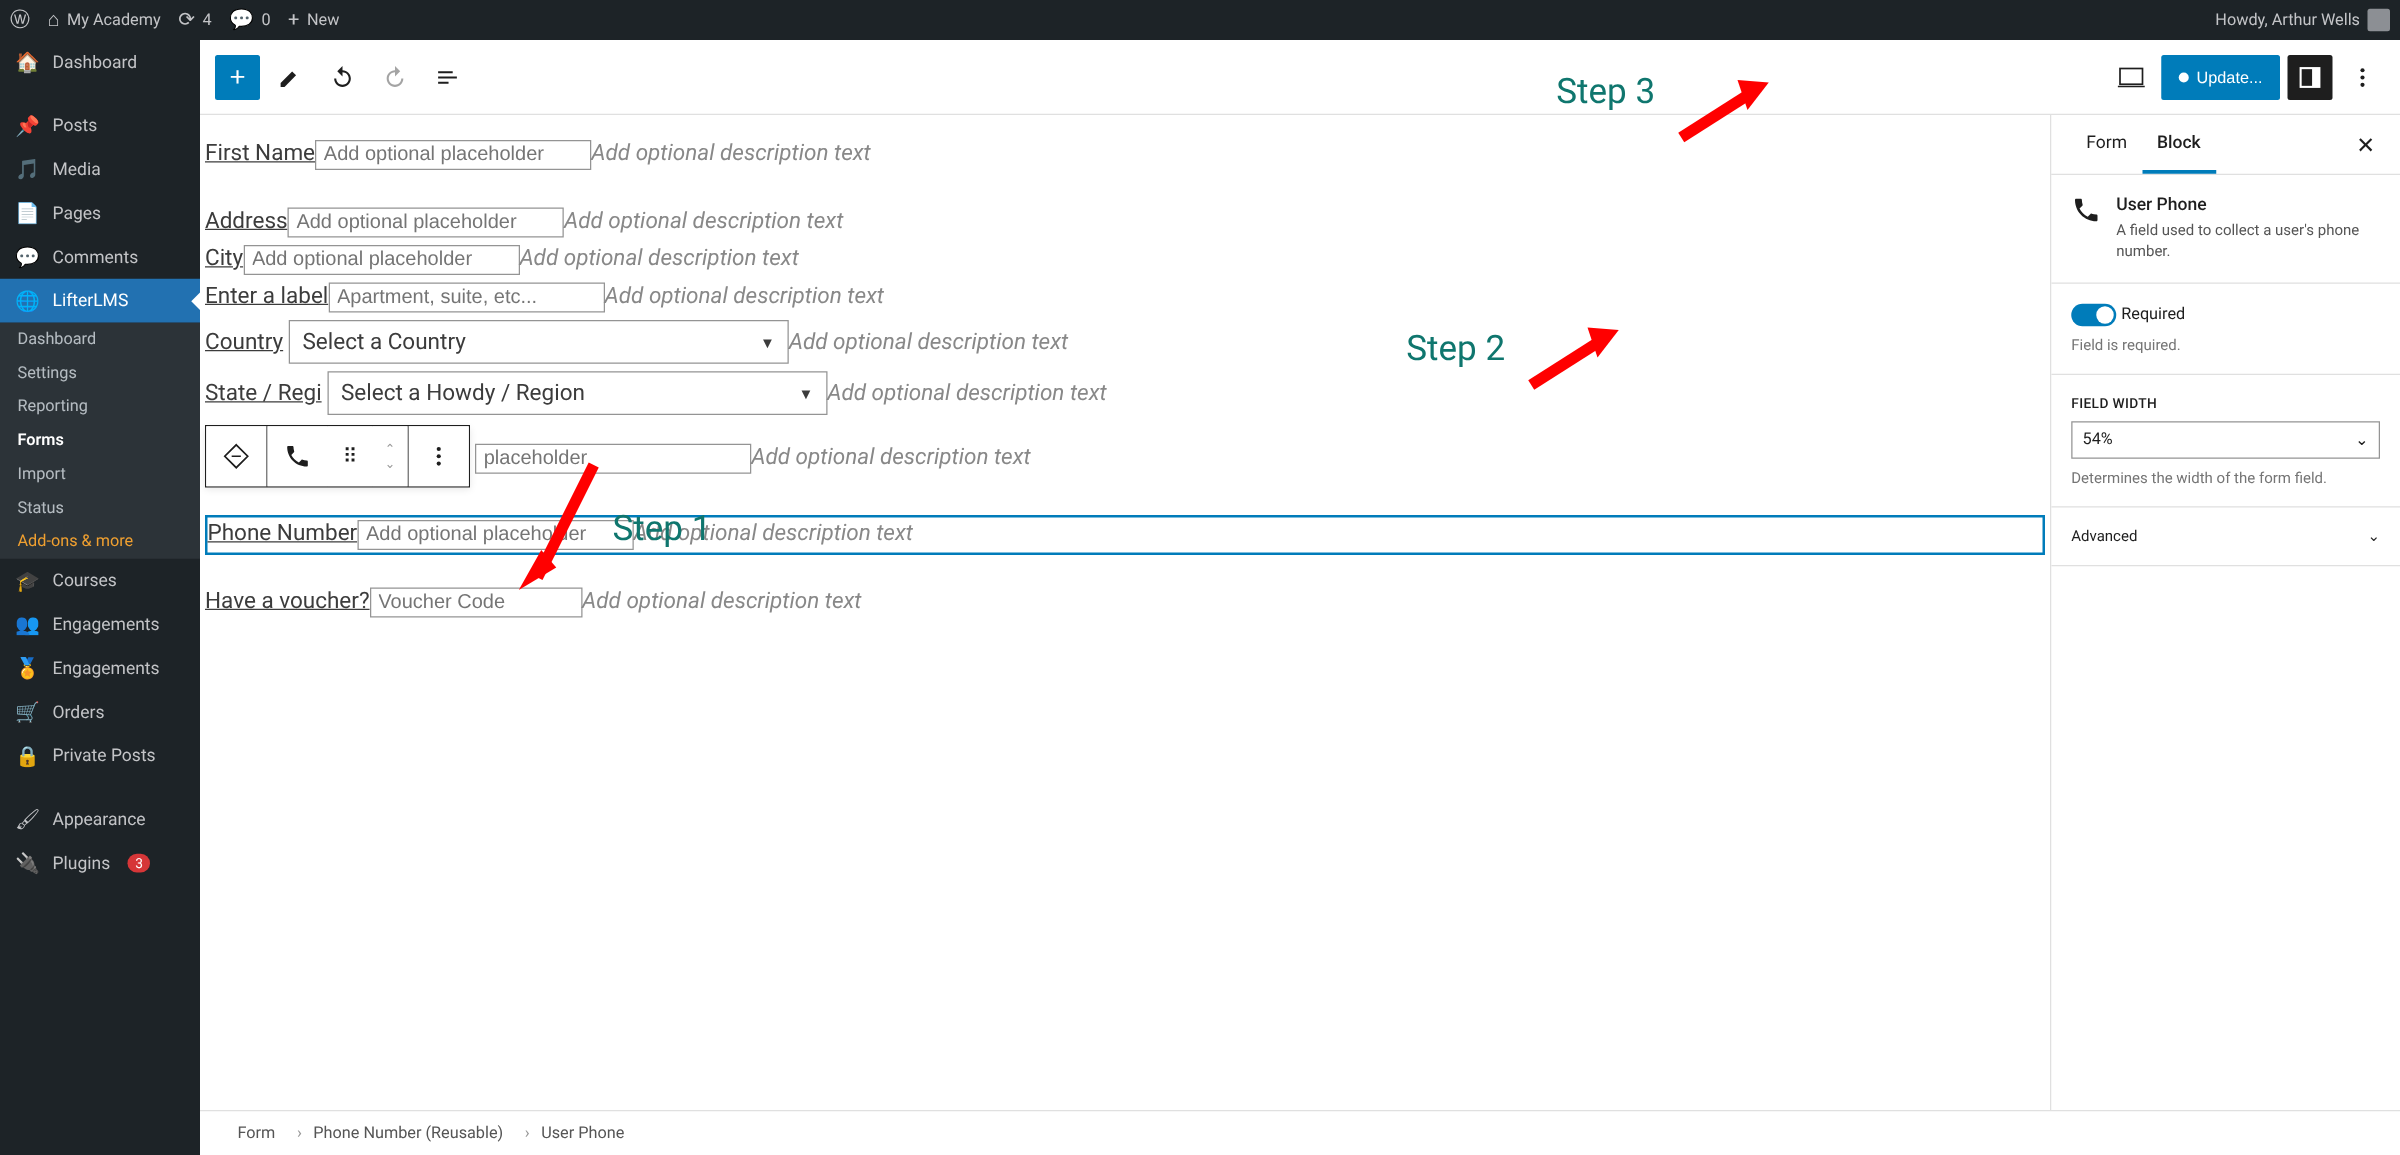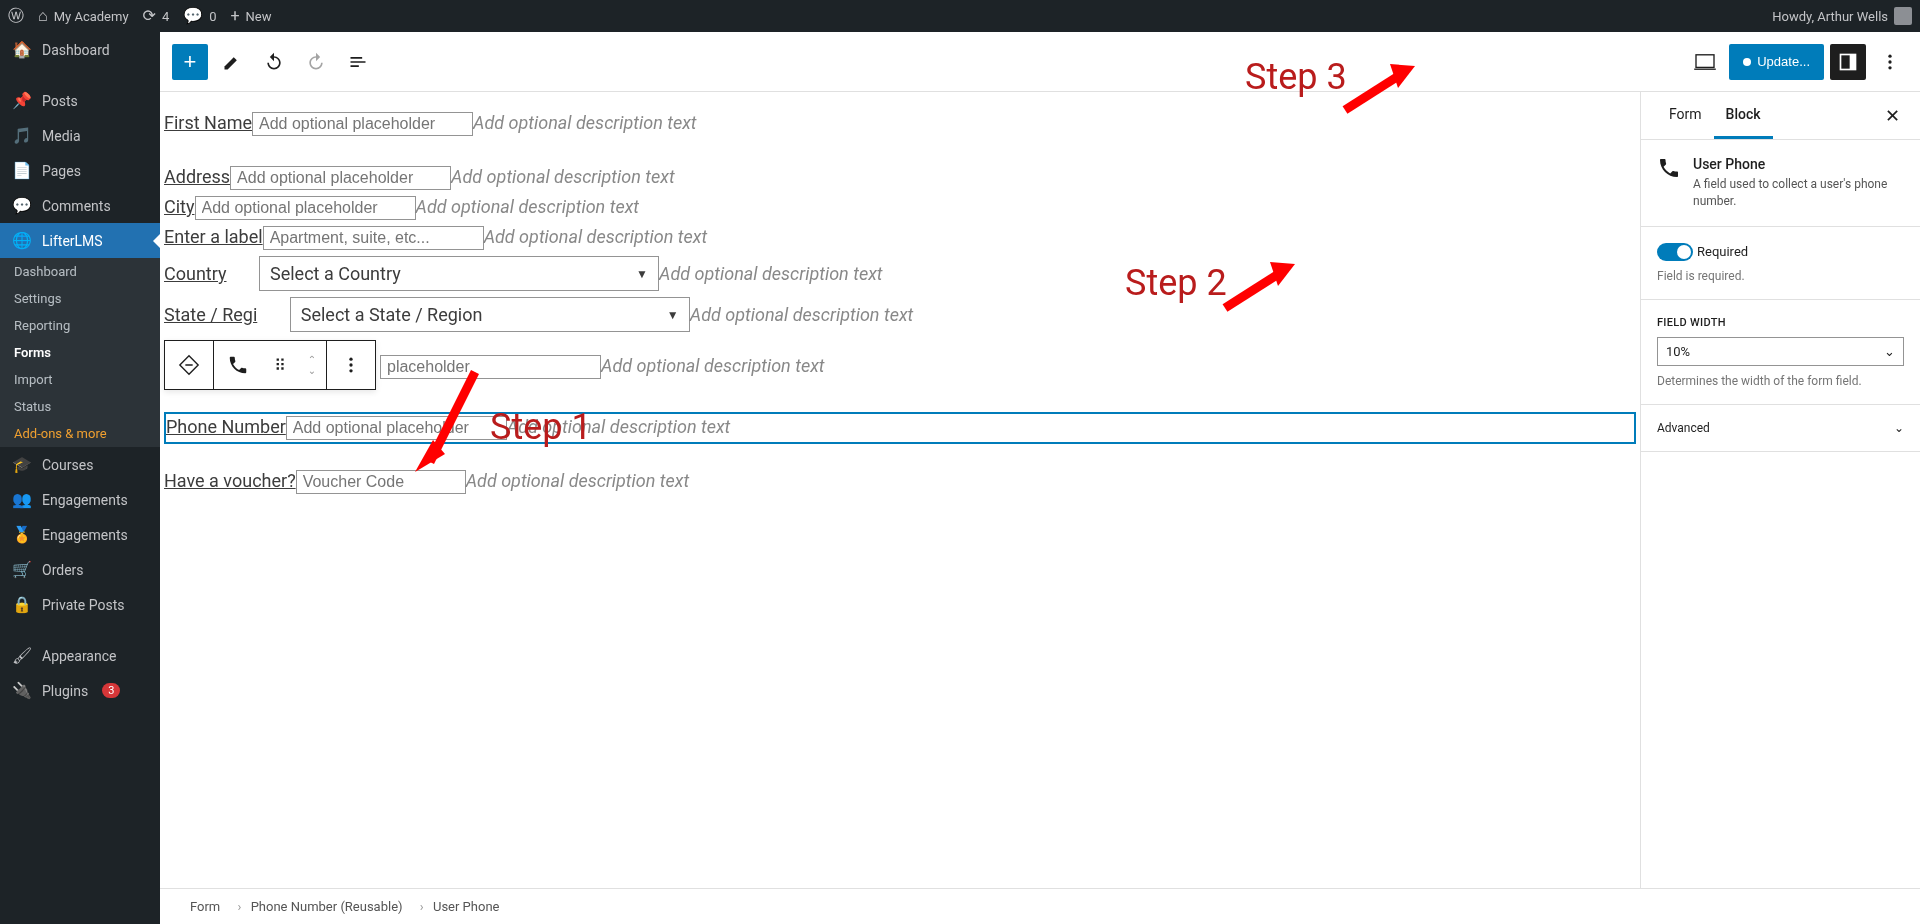--- a/index.html
+++ b/index.html
@@ -36,21 +36,21 @@
 .dot { width: 8px; height: 8px; background: #fff; border-radius: 50%; }
 
 
 .editor-body { flex: 1; display: flex; overflow: hidden; }
 .editor-canvas { flex: 1; overflow-y: auto; padding: 18px 0 0 0; font-size: 18px; color: #3c3c3c; position: relative; }
 .form-row { padding: 2px 0 4px 4px; }
 .form-label { font-size: 18px; color: #3c3c3c; text-decoration: underline; }
 .placeholder-input { border: 1px solid #949494; padding: 2px 6px; font-size: 16px; color: #555; background: #fff; display: inline-block; }
 .desc-text { color: #888; font-style: italic; font-size: 18px; }
 .select-box { border: 1px solid #949494; padding: 6px 10px; font-size: 18px; display: inline-flex; align-items: center; justify-content: space-between; min-width: 400px; background: #fff; }
-.select-box.wide { min-width: 400px; margin-left: 28px; }
+.select-box.wide { min-width: 400px; }
 .chevron-down { font-size: 12px; }
 
 .block-toolbar { display: inline-flex; border: 1px solid #1e1e1e; background: #fff; margin: 4px 0 8px 4px; box-shadow: 0 2px 6px rgba(0,0,0,0.1); }
 .toolbar-group { display: flex; border-right: 1px solid #1e1e1e; }
 .toolbar-group:last-child { border-right: none; }
 .toolbar-btn { width: 48px; height: 48px; border: none; background: #fff; cursor: pointer; display: flex; align-items: center; justify-content: center; }
 .updown { display: flex; flex-direction: column; justify-content: center; align-items: center; font-size: 10px; color: #999; }
 
 .selected-block { border: 2px solid #007cba; margin: 0 4px 0 4px; padding: 2px 0; }
 
@@ -73,21 +73,21 @@
 .toggle-row { display: flex; align-items: center; gap: 4px; }
 .toggle { width: 36px; height: 18px; background: #007cba; border-radius: 9px; position: relative; cursor: pointer; }
 .toggle::after { content: ""; position: absolute; right: 2px; top: 2px; width: 14px; height: 14px; background: #fff; border-radius: 50%; }
 .toggle-label { font-size: 13px; }
 .help-text { font-size: 12px; color: #757575; margin-top: 8px; }
 .field-label { font-size: 11px; text-transform: uppercase; font-weight: 500; margin-bottom: 8px; color: #1e1e1e; letter-spacing: 0.3px; }
 .select-full { width: 100%; border: 1px solid #949494; padding: 6px 8px; background: #fff; font-size: 13px; display: flex; justify-content: space-between; align-items: center; }
 .panel-header { display: flex; justify-content: space-between; align-items: center; padding: 16px; cursor: pointer; font-weight: 400; font-size: 12px; border-bottom: 1px solid #e0e0e0; }
 
 
-.annotation-text { position: absolute; color: #b91c1c; font-size: 36px; font-weight: 400; pointer-events: none; }
+.annotation-text { position: absolute; color: #0f766e; font-size: 28px; font-weight: 400; pointer-events: none; }
 .annotation-arrow { position: absolute; pointer-events: none; }
 </style>
 </head>
 <body>
 
 <div class="adminbar">
   <div class="adminbar-left">
     <div class="adminbar-item">
         <span class="ab-icon">ⓦ</span>
       </div>
@@ -253,21 +253,21 @@
       <div class="form-row">
         <span class="form-label">Country</span>
         <span class="select-box wide">
             <span>Select a Country</span>
             <span class="chevron-down">▼</span>
           </span><span class="desc-text">Add optional description text</span>
       </div>
       <div class="form-row">
         <span class="form-label">State / Regi</span>
         <span class="select-box wide">
-            <span>Select a State / Region</span>
+            <span>Select a Howdy / Region</span>
             <span class="chevron-down">▼</span>
           </span><span class="desc-text">Add optional description text</span>
       </div>
 
       <div style="display:flex; align-items:center;">
         <div class="block-toolbar">
           <div class="toolbar-group">
               <button class="toolbar-btn">
                 <svg width="22" height="22" viewBox="0 0 24 24">
                   <path fill="none" stroke="#1e1e1e" stroke-width="1.5" d="M12 2 L22 12 L12 22 L2 12 Z M8 12 L16 12"></path>
@@ -339,21 +339,21 @@
         <div class="panel-section">
           <div class="toggle-row">
             <div class="toggle"></div>
             <div class="toggle-label">Required</div>
           </div>
           <div class="help-text">Field is required.</div>
         </div>
         <div class="panel-section">
           <div class="field-label">FIELD WIDTH</div>
           <div class="select-full">
-              <span>10%</span>
+              <span>54%</span>
               <span>⌄</span>
             </div>
           <div class="help-text">Determines the width of the form field.</div>
         </div>
         <div class="panel-header">
             <span>Advanced</span>
             <span>⌄</span>
           </div>
       </div>
     </div>

